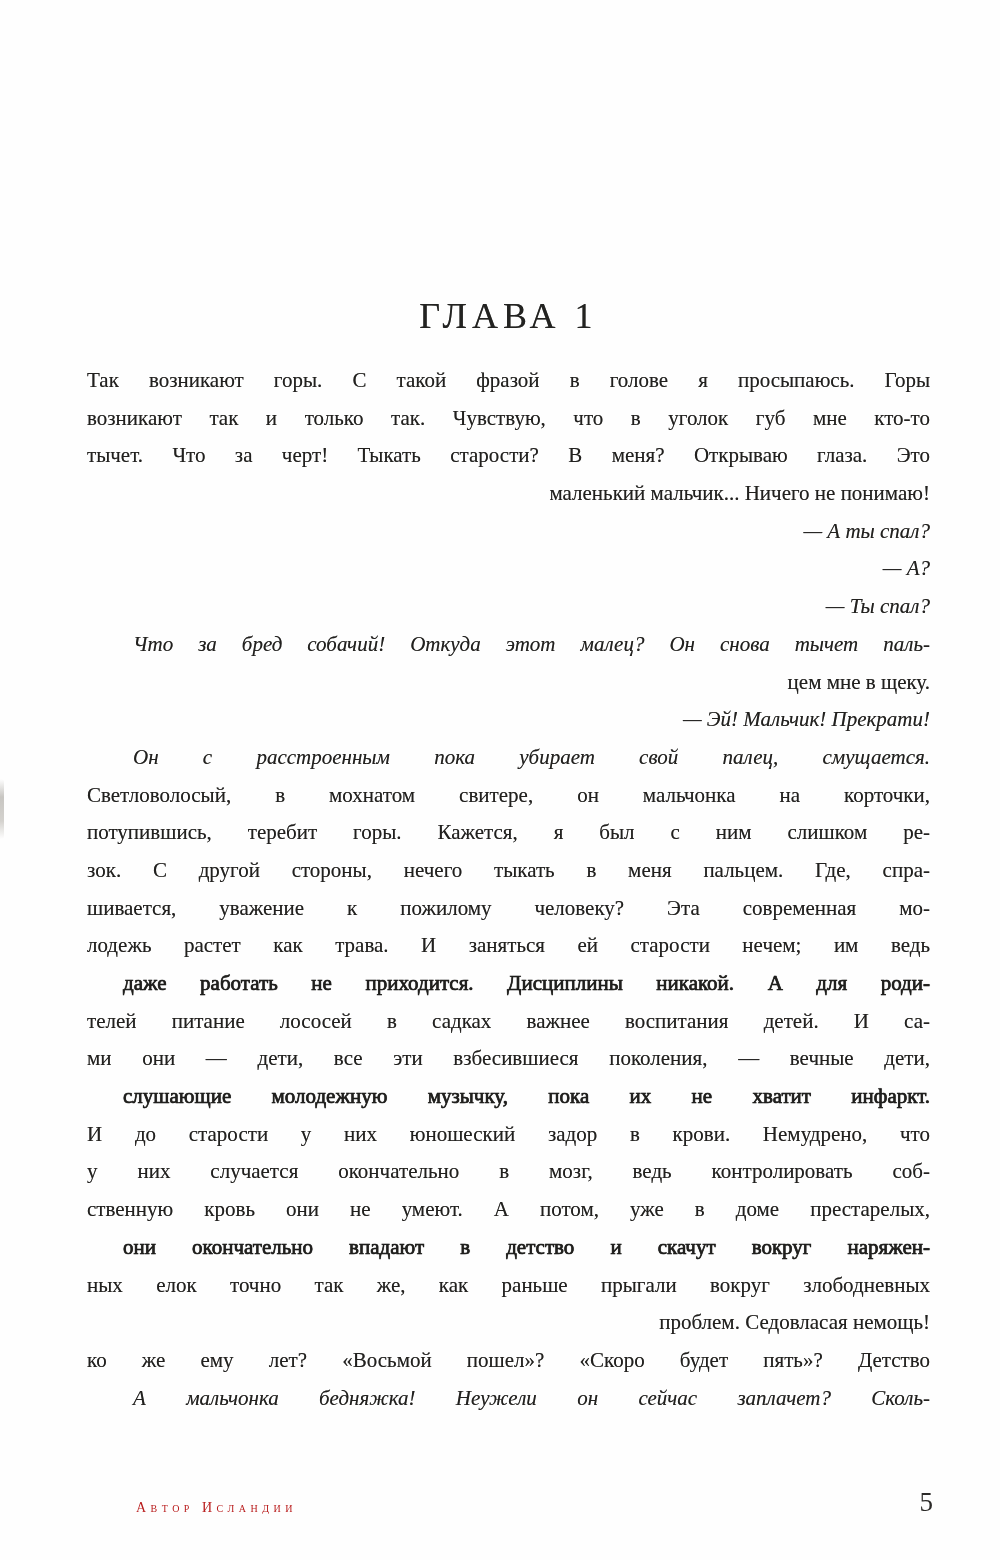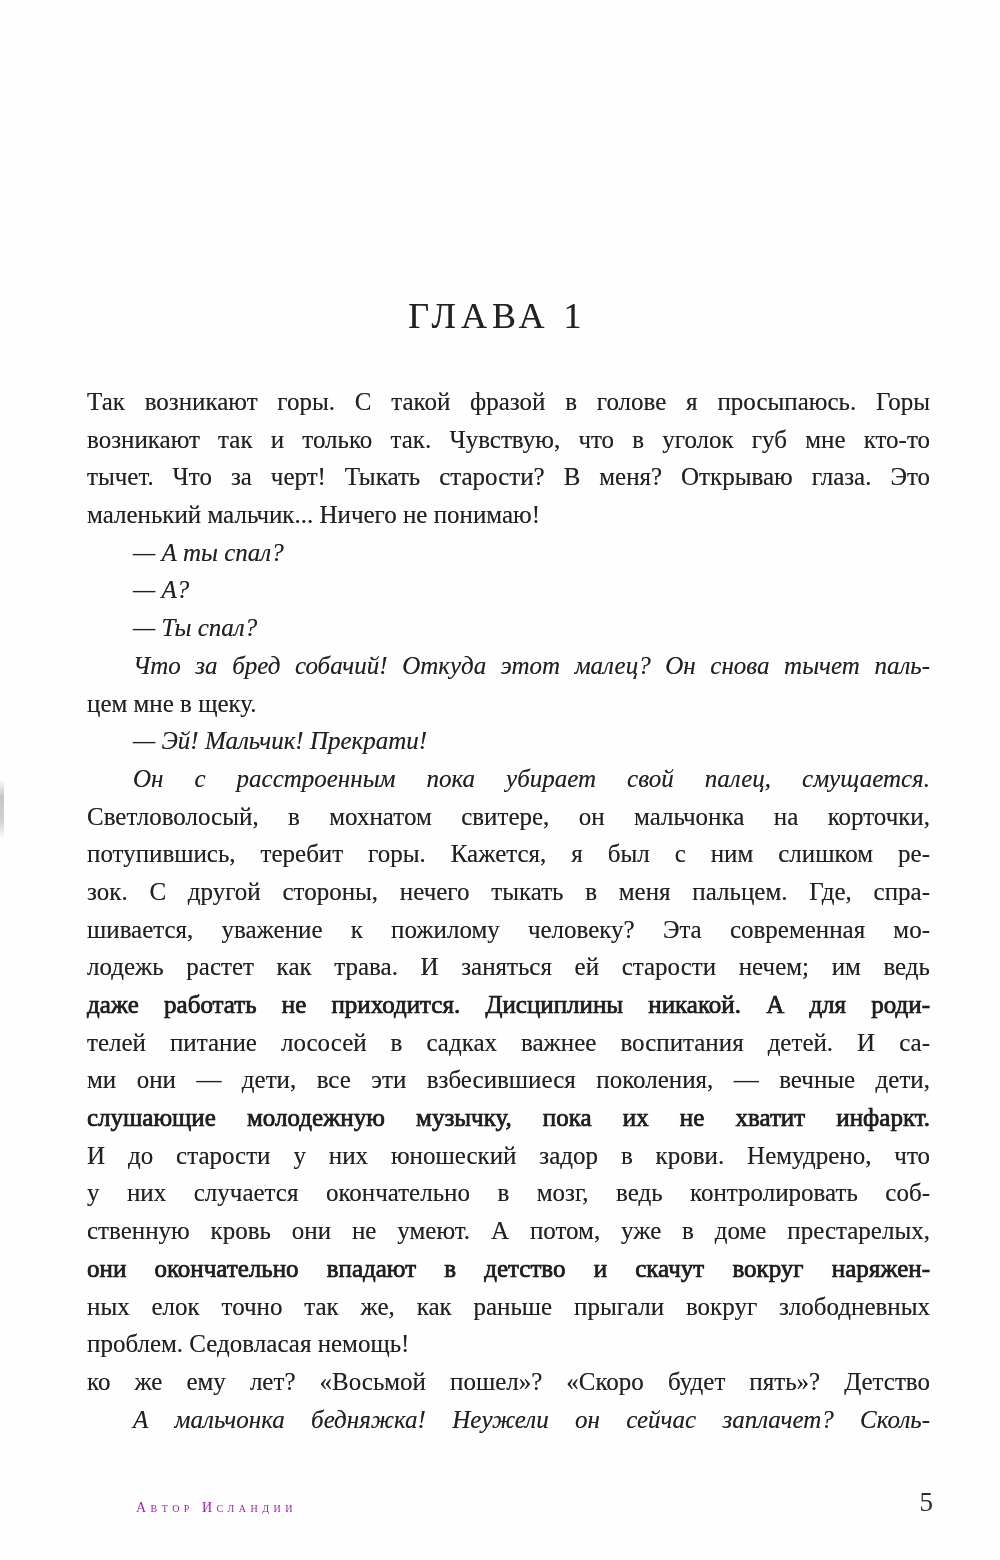--- a/index.html
+++ b/index.html
@@ -11,66 +11,67 @@
     position: relative;
     width: 1000px;
     height: 1560px;
     background: #fefefe;
     overflow: hidden;
     font-family: "Liberation Serif", "DejaVu Serif", serif;
   }
   .chapter-heading {
     position: absolute;
     top: 295px;
-    left: 76px;
+    left: 87px;
     width: 843px;
     margin: 0;
     text-align: center;
     font-size: 36px;
     font-weight: normal;
     letter-spacing: 5px;
     color: #232321;
     text-shadow: 0 0 0.5px rgba(30,30,28,0.6);
   }
   .body-text {
     position: absolute;
-    top: 383px;
+    top: 362px;
     left: 87px;
     width: 843px;
-    font-size: 25px;
+    font-size: 21px;
     line-height: 37.7px;
     color: #22211f;
     text-shadow: 0 0 0.4px rgba(30,30,28,0.5);
   }
   .body-text .line {
     height: 37.7px;
-    text-align: left;
+    text-align: right;
     white-space: nowrap;
   }
   .body-text .line.just {
     white-space: normal;
     text-align: justify;
     text-align-last: justify;
   }
   .body-text .line.ind {
     padding-left: 46px;
     font-style: italic;
   }
   .body-text .line.heavy {
     -webkit-text-stroke: 0.6px #1b1b19;
     text-shadow: 0 0 0.7px rgba(20,20,18,0.85);
+    margin-left: 36px;
   }
   .footer-title {
     position: absolute;
     left: 136px;
     top: 1500px;
     font-size: 14px;
     font-variant: small-caps;
     letter-spacing: 4.5px;
-    color: #a21caf;
+    color: #b91c1c;
   }
   .page-number {
     position: absolute;
     right: 67px;
     top: 1487px;
     font-size: 27px;
     color: #2b2a28;
   }
   .scan-edge-mark {
     position: absolute;

